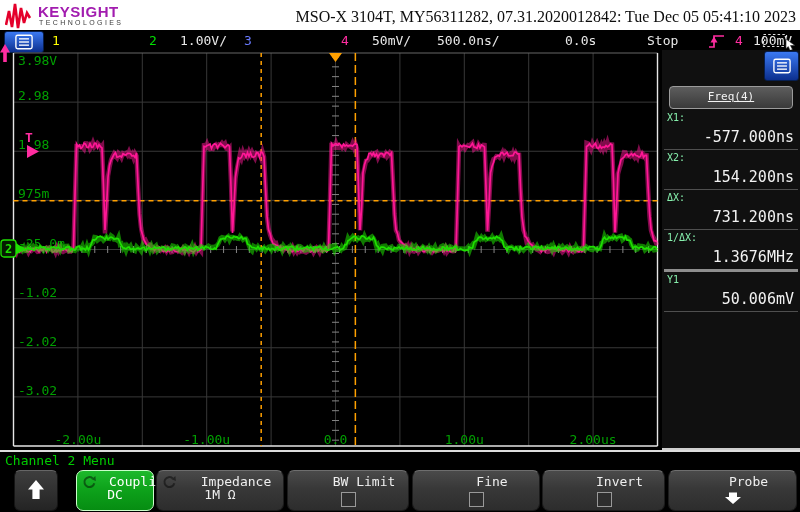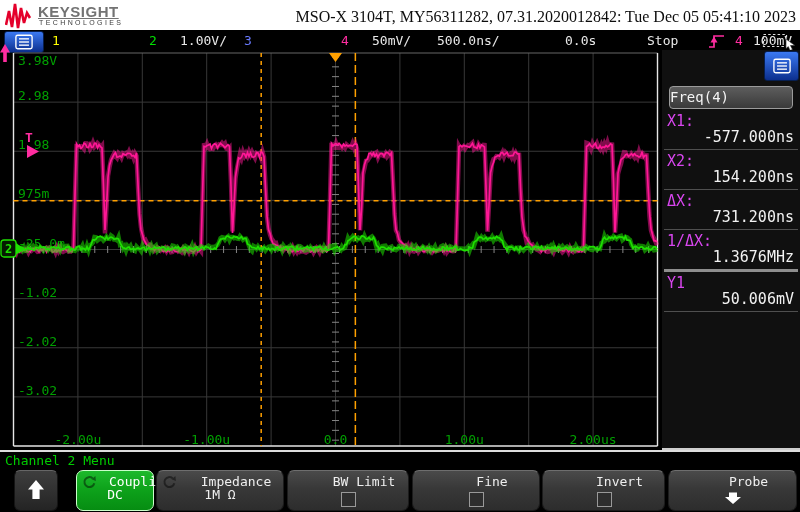--- a/index.html
+++ b/index.html
@@ -2,21 +2,21 @@
 <html><head>
 <meta charset="utf-8">
 <style>
   html,body{margin:0;padding:0;background:#000;}
   body{width:800px;height:512px;position:relative;overflow:hidden;
        font-family:"DejaVu Sans Mono",monospace;-webkit-font-smoothing:none;}
   .abs{position:absolute;}
   
   #topbar{left:0;top:0;width:800px;height:30px;background:#ffffff;}
   #brand{left:38px;top:3px;font-family:"Liberation Sans",sans-serif;font-weight:bold;
-         font-size:15px;color:#737373;letter-spacing:0.5px;text-decoration:underline;}
+         font-size:15px;color:#a21caf;letter-spacing:0.5px;}
   #brandsub{left:39px;top:19px;font-family:"Liberation Sans",sans-serif;font-size:7px;
             color:#3c3c3c;letter-spacing:2.4px;}
   #title{right:4px;top:8px;font-size:16px;color:#0d0d0d;white-space:pre;font-family:Liberation Serif, serif;}
   
   #statusbar{left:0;top:30px;width:800px;height:22px;background:#000;}
   .sitem{position:absolute;top:3px;font-size:13px;white-space:pre;}
   .bluebtn{background:linear-gradient(#3b79f2,#0c2f8e);border:1px solid #07augment1f4f;
            border:1px solid #071f4f;border-radius:3px;display:flex;align-items:center;justify-content:center;}
   
   #plotsvg{left:0;top:52px;}
@@ -24,26 +24,26 @@
   #panel{left:662px;top:50px;width:138px;height:398px;background:#101010;border-bottom:2px solid #cfcfcf;}
   #phead{left:0;top:0;width:138px;height:30px;background:linear-gradient(#424242,#262626);
          border-bottom:1px solid #5a5a5a;}
   #ptitle{left:0;top:7px;width:104px;text-align:center;font-size:14px;color:#d4d4d4;}
   .grip{position:absolute;width:3px;height:11px;top:10px;
         background:repeating-linear-gradient(#b5b5b5 0 2px,transparent 2px 4px);box-shadow:4px 0 0 0 #555;}
   .grip:after{content:"";position:absolute;left:4px;top:0;width:3px;height:11px;
         background:repeating-linear-gradient(#b5b5b5 0 2px,transparent 2px 4px);}
   #pmenubtn{right:1px;top:1px;width:33px;height:28px;}
   #freqbtn{left:7px;top:36px;width:122px;height:21px;background:linear-gradient(#5d5d5d,#3a3a3a);
-           border:1px solid #9c9c9c;border-radius:4px;color:#f4f4f4;font-size:14px;
-           line-height:20px;font-family:"DejaVu Sans Mono",monospace;}
+           border:1px solid #9c9c9c;border-radius:4px;color:#f4f4f4;font-size:11px;
+           text-align:center;line-height:20px;font-family:"DejaVu Sans Mono",monospace;text-decoration:underline;}
   #prows{left:2px;top:60px;width:134px;}
   .crow{position:relative;height:39px;border-bottom:1px solid #4f4f4f;}
   .crow.thick{border-bottom:3px solid #8e8e8e;}
-  .clabel{position:absolute;left:3px;top:2px;font-size:15px;color:#d946ef;}
+  .clabel{position:absolute;left:3px;top:2px;font-size:10px;color:#86efac;}
   .cvalue{position:absolute;right:4px;bottom:3px;font-size:15px;color:#f2f2f2;}
   
   #sepline{left:0;top:450px;width:800px;height:2px;background:#dedede;}
   #menutitle{left:5px;top:453px;font-size:13px;color:#00cc00;}
   .softkey{position:absolute;top:470px;height:39px;border-radius:7px;
            background:linear-gradient(#4a4a4a 0%,#383838 45%,#2d2d2d 100%);
            border:1px solid #1c1c1c;border-top:1px solid #6e6e6e;
            color:#efefef;font-size:13px;text-align:center;}
   .softkey.green{background:linear-gradient(#1db92c 0%,#0ea31b 45%,#068d12 100%);
            border:1px solid #c9ffc9;color:#fff;}

